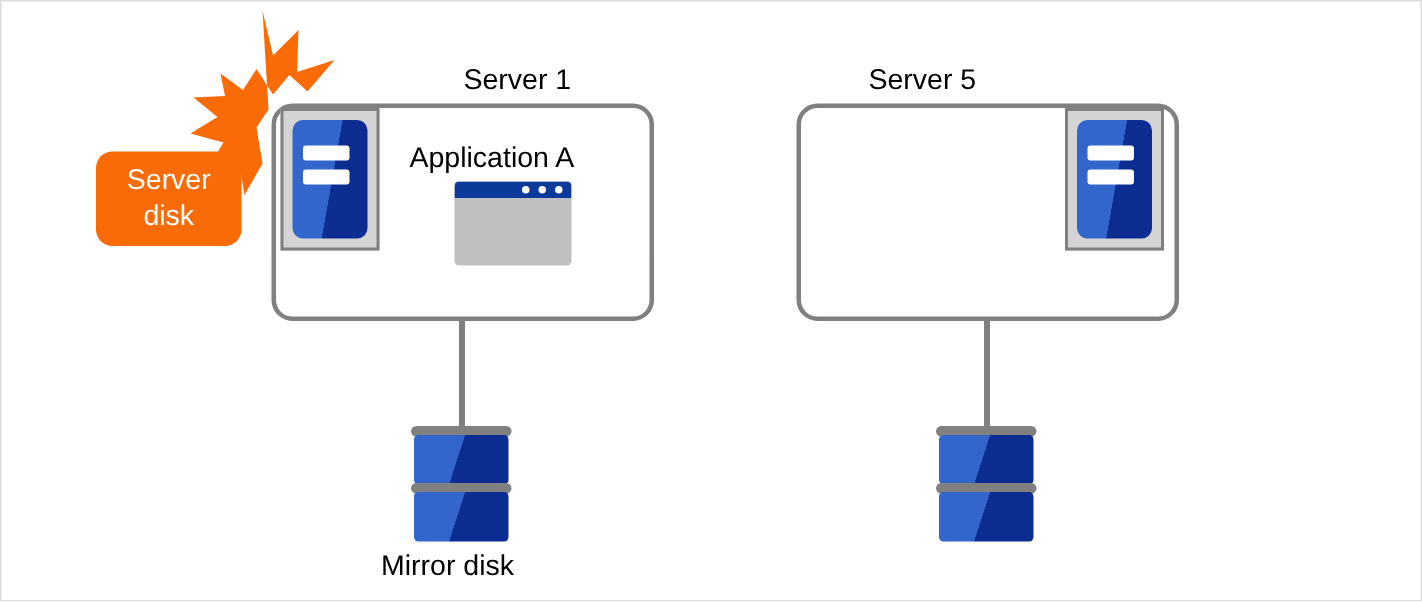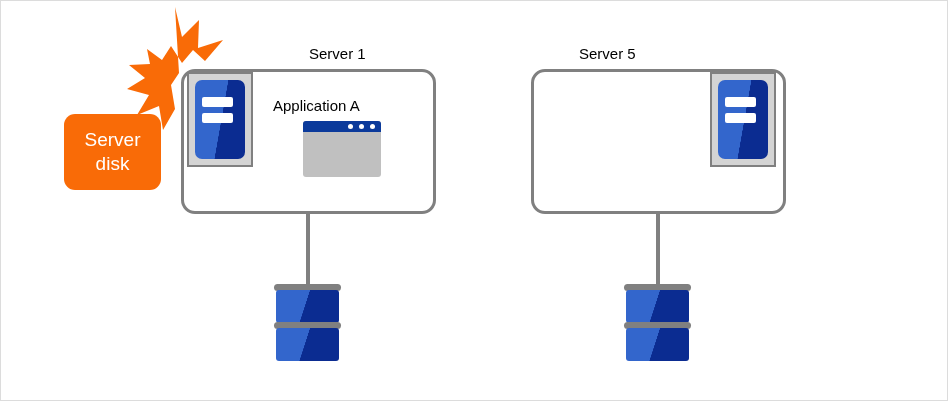--- a/index.html
+++ b/index.html
@@ -17,21 +17,21 @@
     height: 399px;
     background: #ffffff;
     border: 1px solid #dcdcdc;
     overflow: hidden;
   }
 
   
   .label {
     position: absolute;
     color: #000000;
-    font-size: 15px;
+    font-size: 19px;
     line-height: 22px;
     white-space: nowrap;
     font-family: "Liberation Sans", sans-serif;
   }
 
   
   .server-box {
     position: absolute;
     box-sizing: border-box;
     border: 3px solid #808080;
@@ -163,21 +163,21 @@
              L 30,92
              L 18,112
              L 40,103
              L 44,127
              L 56,106
              L 52,82
              L 60,70
              Z" fill="#f96b07"></path>
   </svg>
 
-  <div class="badge" style="left:63px; top:113px; width:97px; height:76px;">
+  <div class="badge" style="left:63px; top:100px; width:97px; height:63px;">
     <span>Server</span>
     <span>disk</span>
   </div>
 
   <div class="label" style="left:308px; top:42px;">Server 1</div>
 
   <div class="server-box" style="left:180px; top:68px; width:255px; height:145px;"></div>
 
   <div class="server-icon" style="left:186px; top:71px; width:66px; height:95px;">
     <div class="tower">
@@ -210,20 +210,21 @@
   <div class="connector" style="left:305px; top:212px; height:74px;"></div>
   <div class="connector" style="left:655px; top:212px; height:74px;"></div>
 
   <div class="disk-stack" style="left:273px; top:283px; width:67px; height:83px;">
     <div class="disk-cap" style="top:0px;"></div>
     <div class="disk-slab" style="top:6px;"></div>
     <div class="disk-cap" style="top:38px;"></div>
     <div class="disk-slab" style="top:44px;"></div>
   </div>
 
+  <div class="label" style="left:253px; top:366px;">Mirror disk</div>
 
   <div class="disk-stack" style="left:623px; top:283px; width:67px; height:83px;">
     <div class="disk-cap" style="top:0px;"></div>
     <div class="disk-slab" style="top:6px;"></div>
     <div class="disk-cap" style="top:38px;"></div>
     <div class="disk-slab" style="top:44px;"></div>
   </div>
 
 </div>
 

